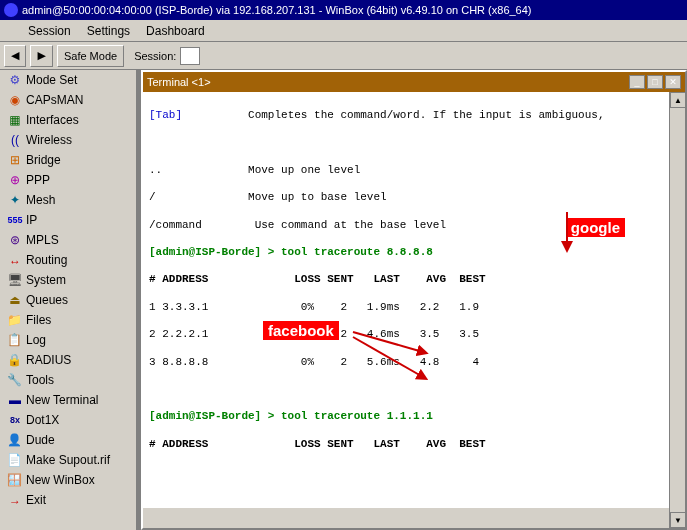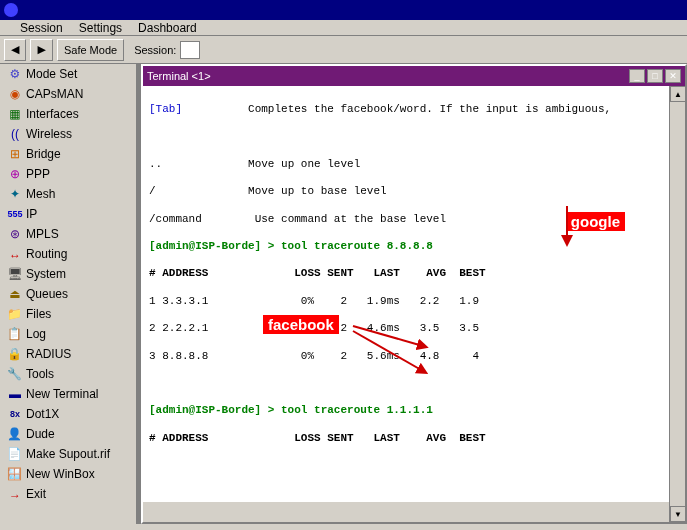--- a/index.html
+++ b/index.html
@@ -27,24 +27,24 @@
       height: 14px;
       margin-right: 4px;
       background: #4040ff;
       border-radius: 50%;
       flex-shrink: 0;
     }
 
     
     .menu-bar {
       background: #d4d0c8;
-      height: 16px;
-      display: flex;
-      align-items: center;
-      padding: 0 12px;
+      height: 22px;
+      display: flex;
+      align-items: center;
+      padding: 0 20px;
       border-bottom: 1px solid #808080;
     }
     .menu-item {
       padding: 2px 8px;
       font-size: 12px;
       cursor: pointer;
     }
 
     
     .toolbar {
@@ -125,21 +125,21 @@
       top: 0;
       left: 4px;
       right: 0;
       bottom: 0;
       background: #d4d0c8;
       border: 2px solid #ffffff;
       border-bottom-color: #808080;
       border-right-color: #808080;
     }
     .terminal-title-bar {
-      background: #701a75;
+      background: #a16207;
       color: white;
       height: 20px;
       display: flex;
       align-items: center;
       padding: 0 4px;
       font-size: 11px;
       justify-content: space-between;
     }
     .terminal-title-buttons {
       display: flex;
@@ -192,20 +192,21 @@
     }
 
     .line { display: block; line-height: 1.4; }
     .green-text { color: #008000; font-weight: bold; }
   </style>
 </head>
 <body>
 
 <div class="title-bar">
   <div class="title-bar-icon"></div>
+  <span>admin@50:00:00:04:00:00 (ISP-Borde) via 192.168.207.131 - WinBox (64bit) v6.49.10 on CHR (x86_64)</span>
 </div>
 
 <div class="menu-bar">
   <span class="menu-item">Session</span>
   <span class="menu-item">Settings</span>
   <span class="menu-item">Dashboard</span>
 </div>
 
 <div class="toolbar">
   <button class="toolbar-btn">◀</button>
@@ -315,21 +316,21 @@
         <span>Terminal &lt;1&gt;</span>
         <div class="terminal-title-buttons">
           <div class="terminal-title-btn">_</div>
           <div class="terminal-title-btn">□</div>
           <div class="terminal-title-btn">✕</div>
         </div>
       </div>
 
       <div style="display:flex; height:calc(100% - 20px);">
         <div class="terminal-content" style="flex:1; position:relative; white-space:pre; overflow-y:auto;">
-<span class="line"><span style="color:#0000cc;">[Tab]</span>          <span>Completes the facebook/word. If the input is ambiguous,</span></span>
+<span class="line"><span style="color:#0000cc;">[Tab]</span>          <span>Completes the command/word. If the input is ambiguous,</span></span>
 <span class="line"> </span>
 <span class="line"><span>..</span>             <span>Move up one level</span></span>
 <span class="line"><span>/</span>              <span>Move up to base level</span></span>
 <span class="line"><span>/command</span>        <span>Use command at the base level</span></span>
 <span class="line green-text">[admin@ISP-Borde] &gt; tool traceroute 8.8.8.8</span>
 <span class="line"><b><span># ADDRESS             LOSS SENT   LAST    AVG  BEST</span></b></span>
 <span class="line">1 3.3.3.1              0%    2   1.9ms   2.2   1.9</span>
 <span class="line">2 2.2.2.1              0%    2   4.6ms   3.5   3.5</span>
 <span class="line">3 8.8.8.8              0%    2   5.6ms   4.8     4</span>
 <span class="line"> </span>

